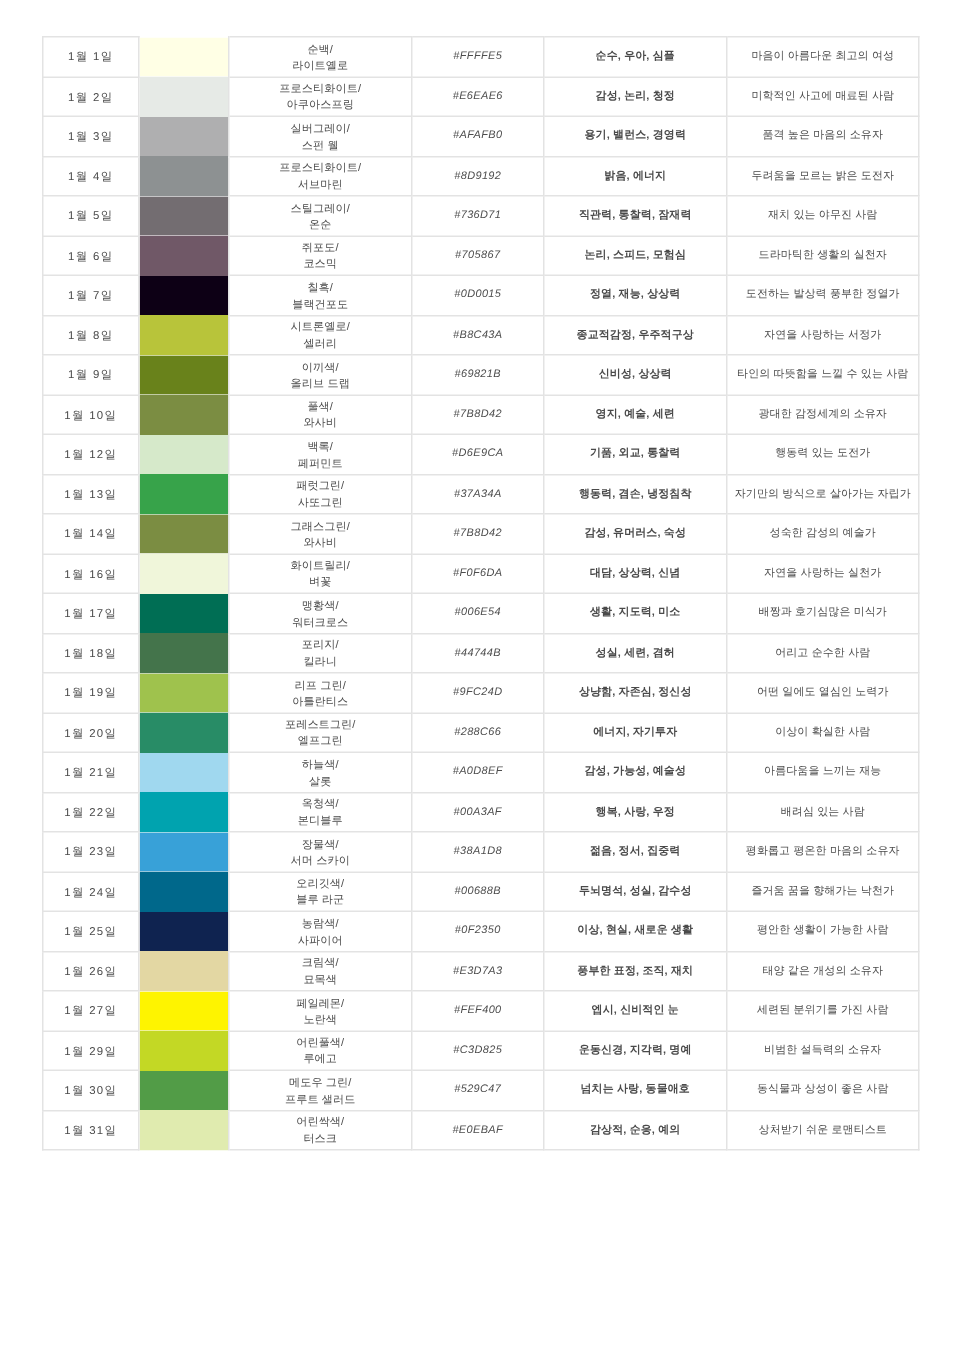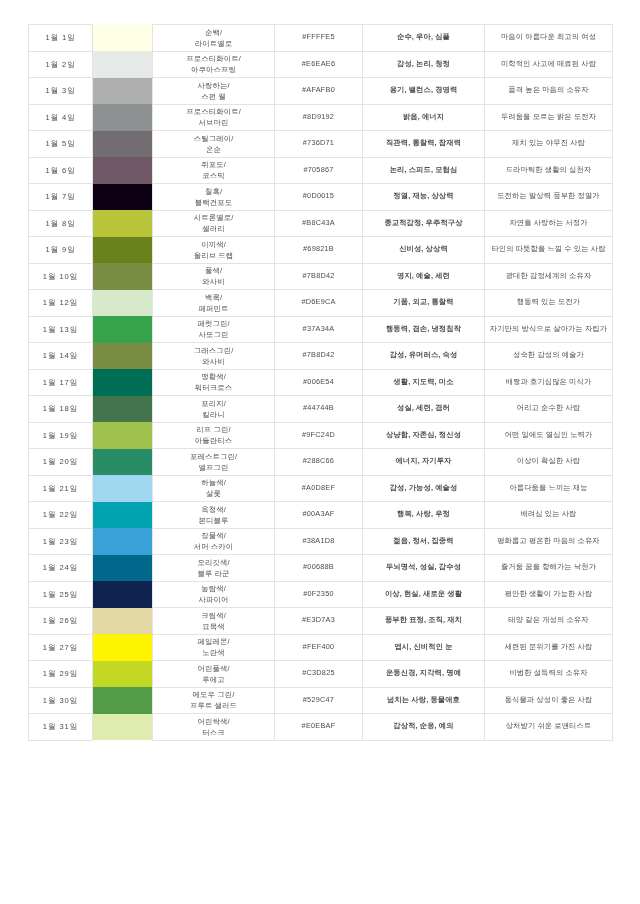--- a/index.html
+++ b/index.html
@@ -69,20 +69,21 @@
   #color-table td.name-cell {
     font-size: 7.4px;
     line-height: 1.5;
     white-space: normal;
     word-break: keep-all;
   }
   #color-table td.hex-cell {
     font-size: 7.3px;
     letter-spacing: 0.25px;
     color: #4d4d4d;
+    font-style: italic;
   }
   #color-table td.keywords-cell {
     font-size: 7.3px;
     letter-spacing: 0.1px;
     font-weight: bold;
   }
   #color-table td.desc-cell {
     font-size: 7.3px;
     letter-spacing: 0.1px;
   }
@@ -127,21 +128,21 @@
           <td class="hex-cell">#E6EAE6</td>
           <td class="keywords-cell">감성, 논리, 청정</td>
           <td class="desc-cell">미학적인 사고에 매료된 사람</td>
         </tr>
         <tr>
           <td class="date-cell">1월 3일</td>
           <td class="swatch-cell">
             <span class="swatch-fill" style="background: rgb(175, 175, 176);"></span>
           </td>
           <td class="name-cell">
-            <span class="name-line">사랑하는/</span>
+            <span class="name-line">실버그레이/</span>
             <span class="name-line">스펀 웰</span>
           </td>
           <td class="hex-cell">#AFAFB0</td>
           <td class="keywords-cell">용기, 밸런스, 경영력</td>
           <td class="desc-cell">품격 높은 마음의 소유자</td>
         </tr>
         <tr>
           <td class="date-cell">1월 4일</td>
           <td class="swatch-cell">
             <span class="swatch-fill" style="background: rgb(141, 145, 146);"></span>
@@ -263,20 +264,33 @@
           <td class="swatch-cell">
             <span class="swatch-fill" style="background: rgb(123, 141, 66);"></span>
           </td>
           <td class="name-cell">
             <span class="name-line">그래스그린/</span>
             <span class="name-line">와사비</span>
           </td>
           <td class="hex-cell">#7B8D42</td>
           <td class="keywords-cell">감성, 유머러스, 숙성</td>
           <td class="desc-cell">성숙한 감성의 예술가</td>
+        </tr>
+        <tr>
+          <td class="date-cell">1월 16일</td>
+          <td class="swatch-cell">
+            <span class="swatch-fill" style="background: rgb(240, 246, 218);"></span>
+          </td>
+          <td class="name-cell">
+            <span class="name-line">화이트릴리/</span>
+            <span class="name-line">벼꽃</span>
+          </td>
+          <td class="hex-cell">#F0F6DA</td>
+          <td class="keywords-cell">대담, 상상력, 신념</td>
+          <td class="desc-cell">자연을 사랑하는 실천가</td>
         </tr>
         <tr>
           <td class="date-cell">1월 17일</td>
           <td class="swatch-cell">
             <span class="swatch-fill" style="background: rgb(0, 110, 84);"></span>
           </td>
           <td class="name-cell">
             <span class="name-line">맹황색/</span>
             <span class="name-line">워터크로스</span>
           </td>

